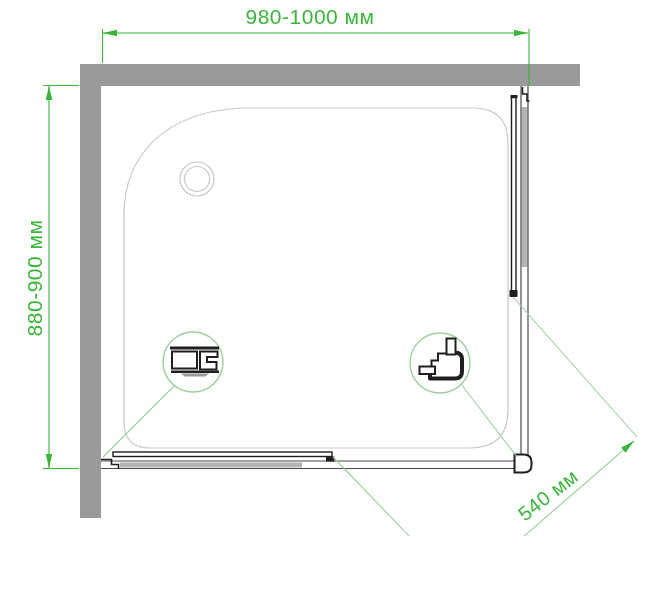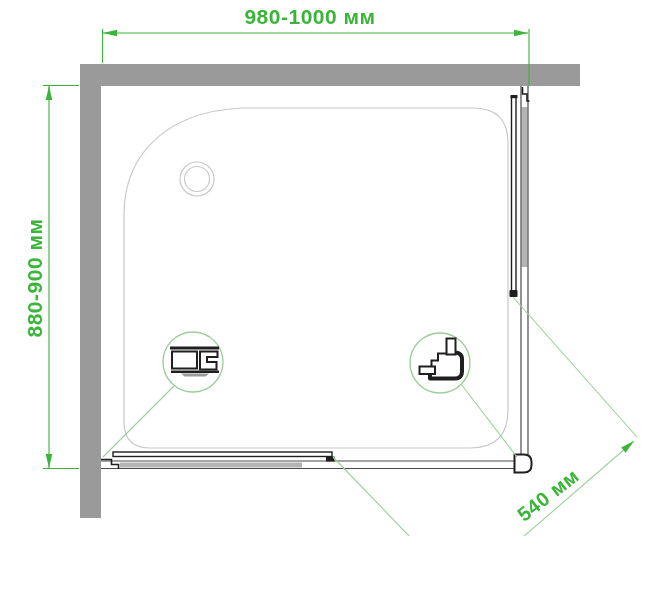--- a/index.html
+++ b/index.html
@@ -2,21 +2,20 @@
 <html><head>
 <meta charset="utf-8">
 <style>
   html,body{margin:0;padding:0;background:#fff;}
   .stage{
     position:relative;
     width:646px;height:536px;
     background:#ffffff;
     overflow:hidden;
     font-family:"Liberation Sans", sans-serif;
-    font-weight:bold;
   }
   .stage svg{position:absolute;left:0;top:0;}
   .dim-label{
     position:absolute;
     color:#3ab53a;
     font-size:21px;
     line-height:26px;
     text-align:center;
     white-space:nowrap;
     letter-spacing:0.5px;

